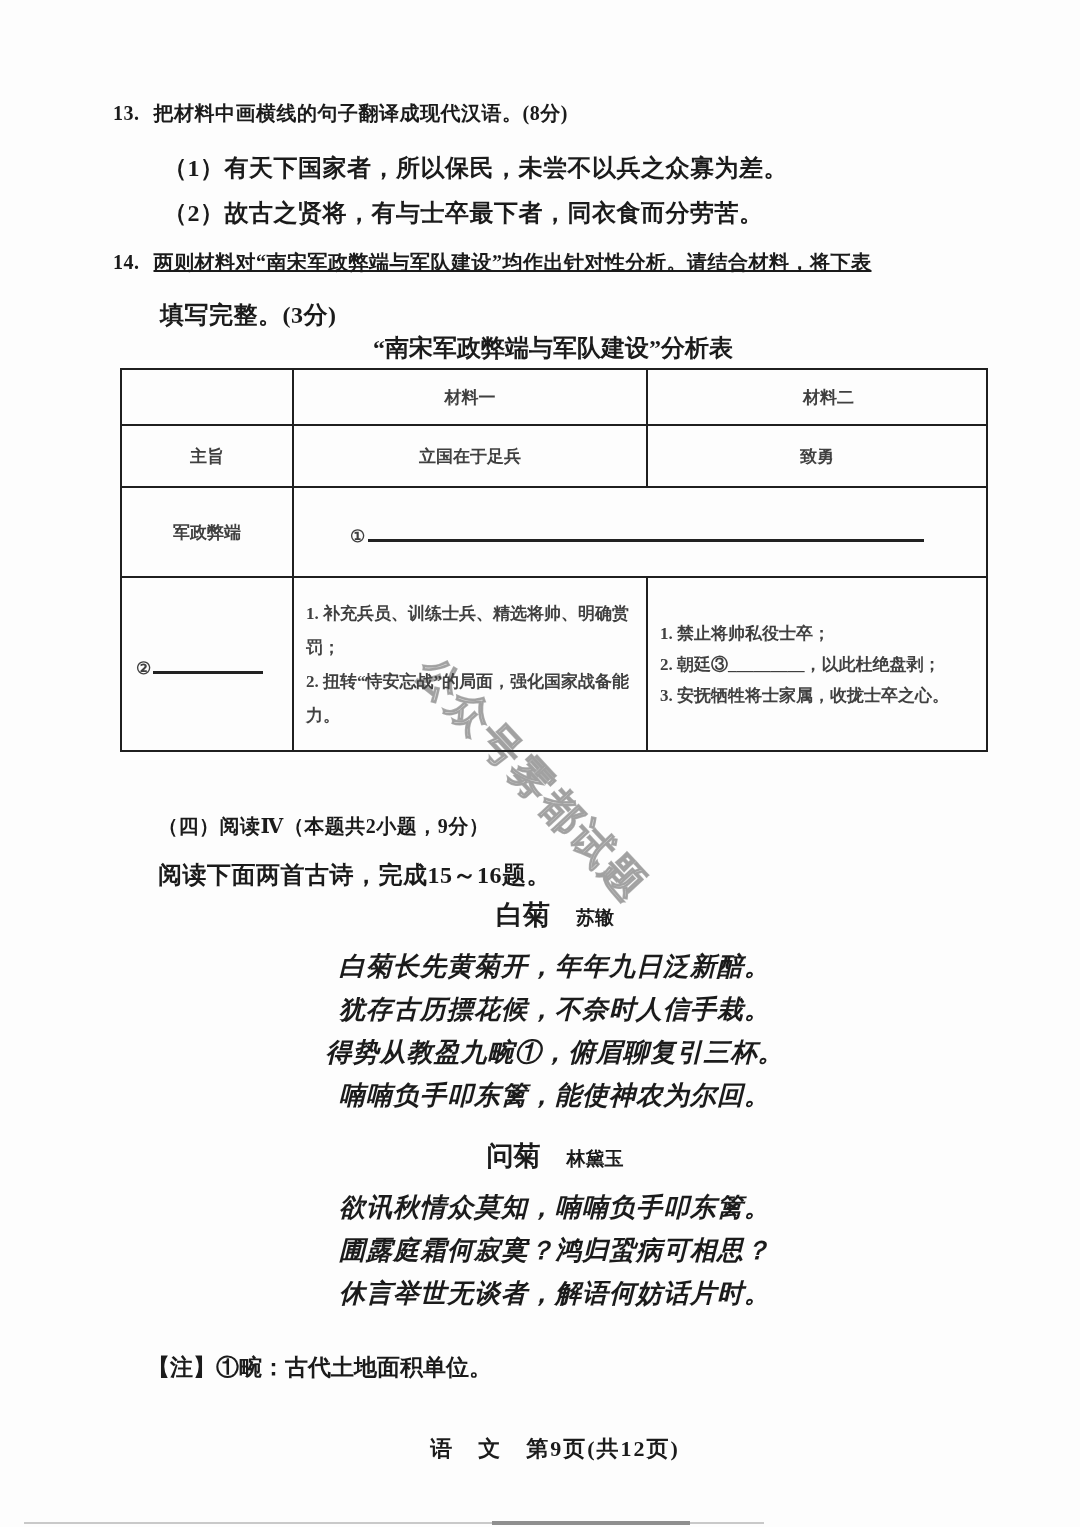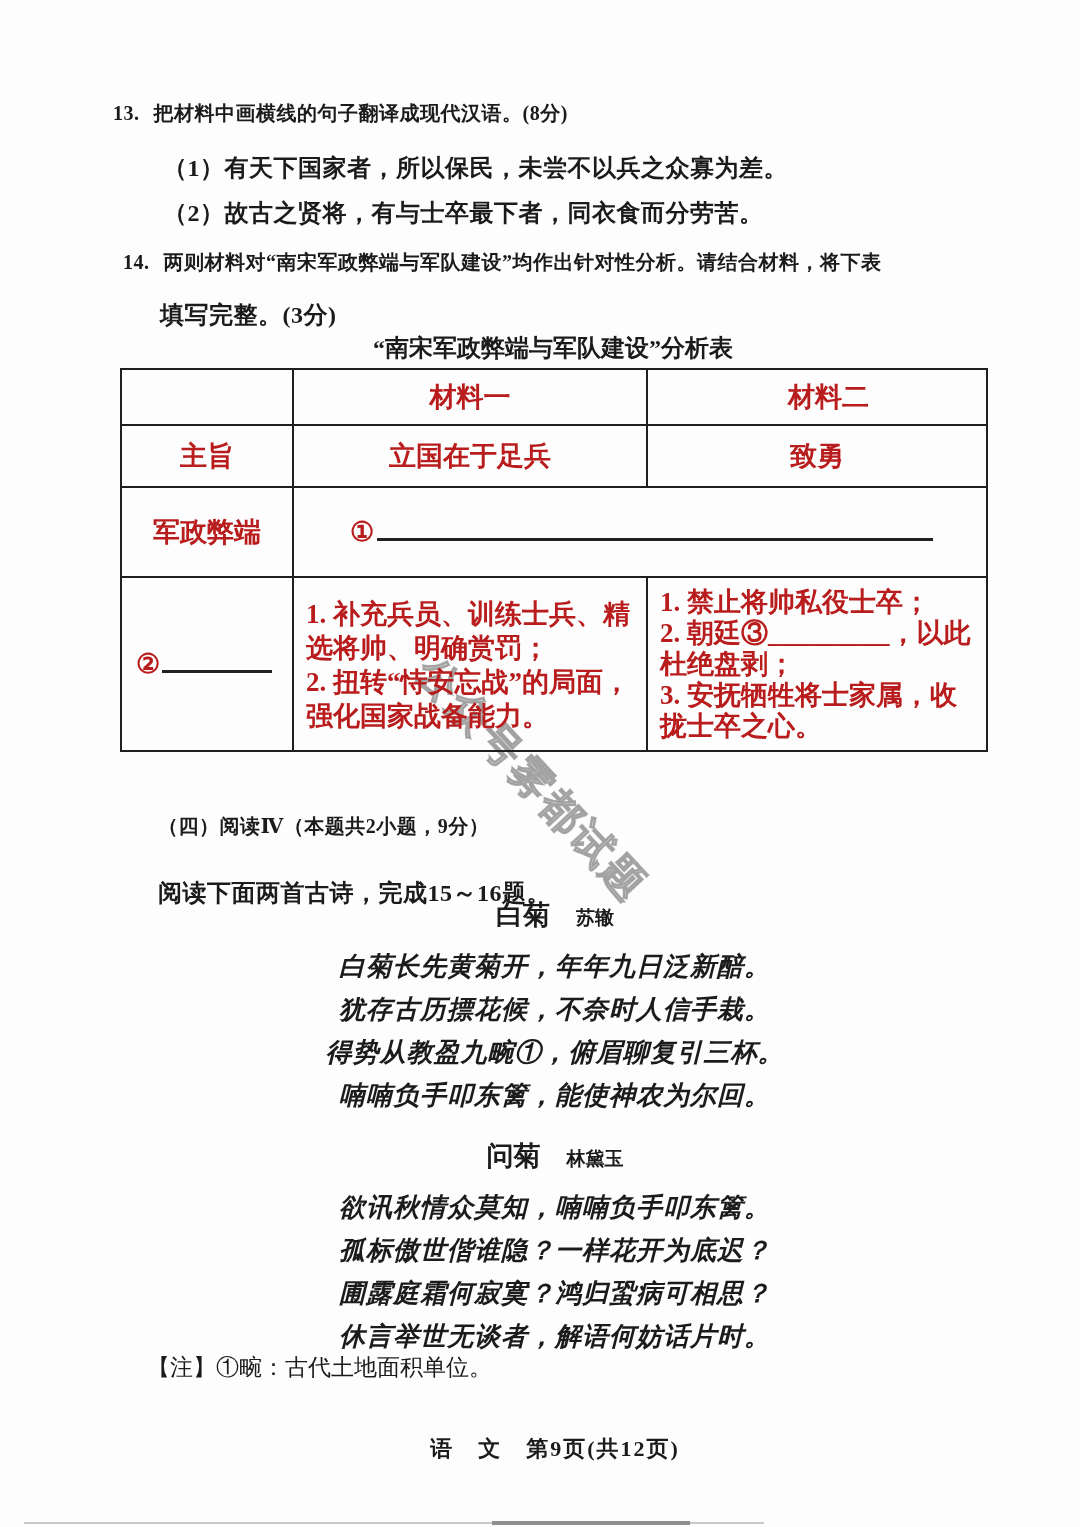--- a/index.html
+++ b/index.html
@@ -15,22 +15,22 @@
   .item { font-size:24px; font-weight:700; letter-spacing:0.5px; white-space:nowrap; }
 
   
   .tbl-title { left:120px; top:332px; width:866px; text-align:center;
                font-size:24px; font-weight:700; }
   table.analysis {
     position:absolute; left:120px; top:368px; width:866px;
     border-collapse:collapse; table-layout:fixed;
   }
   table.analysis td {
-    border:2.5px solid #1f1f1f; font-size:27px; font-weight:700;
-    vertical-align:middle; color:#b91c1c;
+    border:2.5px solid #1f1f1f; font-size:17px; font-weight:700;
+    vertical-align:middle; color:#404040;
   }
   td.c-center { text-align:center; }
   .col1 { width:172px; } .col2 { width:354px; } .col3 { width:340px;padding-left:23px; }
   tr.r-head { height:56px; } tr.r-theme { height:62px; }
   tr.r-defect { height:90px; } tr.r-measure { height:174px; }
   td.defect-blank { padding-left:56px; }
   .blank-long {
     display:inline-block; width:556px; height:24px;
     border-bottom:3px solid #222; margin-left:3px; vertical-align:baseline;
   }
@@ -45,21 +45,21 @@
   td.m2-cell .titem { line-height:31px; }
 
   
   .poem { left:30px; width:1050px; text-align:center; }
   .poem-titlebar { font-size:27px; font-weight:700; margin-bottom:12px; }
   .poem-author { font-size:19px; margin-left:26px; }
   .poem-line {
     font-size:26px; font-weight:700; font-style:italic;
     letter-spacing:1px; line-height:43px;
   }
-  .note-line { font-size:23px; font-weight:400; }
+  .note-line { font-size:23px; font-weight:700; }
   .footer {
     left:30px; top:1434px; width:1050px; text-align:center;
     font-size:22px; font-weight:700; letter-spacing:2px;
   }
   .watermark {
     left:445px; top:645px; transform:rotate(47deg); transform-origin:0 0;
     font-size:42px; font-weight:700; letter-spacing:3px; white-space:nowrap;
     color:rgba(135,135,135,0.30);
     -webkit-text-stroke:1.2px rgba(115,115,115,0.55);
     pointer-events:none;
@@ -73,21 +73,21 @@
 <div class="page">
 
   <div class="abs watermark">公众号雾都试题</div>
 
   <div class="abs qline" style="left:113px; top:100px;">
     <span class="qnum">13.</span><span>把材料中画横线的句子翻译成现代汉语。(8分)</span>
   </div>
   <div class="abs item" style="left:163px; top:152px;">（1）有天下国家者，所以保民，未尝不以兵之众寡为差。</div>
   <div class="abs item" style="left:163px; top:197px;">（2）故古之贤将，有与士卒最下者，同衣食而分劳苦。</div>
 
-  <div class="abs qline" style="left:123px; top:249px;">
+  <div class="abs qline" style="left:113px; top:249px;text-decoration:underline;">
     <span class="qnum">14.</span><span>两则材料对“南宋军政弊端与军队建设”均作出针对性分析。请结合材料，将下表</span>
   </div>
   <div class="abs item" style="left:160px; top:299px;">填写完整。(3分)</div>
 
   <div class="abs tbl-title">“南宋军政弊端与军队建设”分析表</div>
 
   <table class="analysis">
     <tbody>
         <tr class="r-head">
       <td class="col1 c-center"></td>
@@ -116,38 +116,37 @@
       <td class="m2-cell">
         <div class="titem">1. 禁止将帅私役士卒；</div>
         <div class="titem">2. 朝廷③_________，以此杜绝盘剥；</div>
         <div class="titem">3. 安抚牺牲将士家属，收拢士卒之心。</div>
       </td>
     </tr>
   </tbody>
     </table>
 
   <div class="abs qline" style="left:158px; top:813px;">（四）阅读Ⅳ（本题共2小题，9分）</div>
-  <div class="abs item" style="left:158px; top:877px;">阅读下面两首古诗，完成15～16题。</div>
+  <div class="abs item" style="left:158px; top:859px;">阅读下面两首古诗，完成15～16题。</div>
 
   <div class="abs poem" style="top:897px;">
     <div class="poem-titlebar">
       <span>白菊</span><span class="poem-author">苏辙</span>
     </div>
     <div class="poem-line">白菊长先黄菊开，年年九日泛新醅。</div>
     <div class="poem-line">犹存古历摽花候，不奈时人信手栽。</div>
     <div class="poem-line">得势从教盈九畹①，俯眉聊复引三杯。</div>
     <div class="poem-line">喃喃负手叩东篱，能使神农为尔回。</div>
   </div>
 
   <div class="abs poem" style="top:1138px;">
     <div class="poem-titlebar">
       <span>问菊</span><span class="poem-author">林黛玉</span>
     </div>
     <div class="poem-line">欲讯秋情众莫知，喃喃负手叩东篱。</div>
-    <div class="poem-line">孤标傲世偕谁隐？一样花开为底迟？</div>
     <div class="poem-line">圃露庭霜何寂寞？鸿归蛩病可相思？</div>
     <div class="poem-line">休言举世无谈者，解语何妨话片时。</div>
   </div>
 
   <div class="abs note-line" style="left:147px; top:1352px;">【注】①畹：古代土地面积单位。</div>
 
   <div class="abs footer">语　文　第9页(共12页)</div>
 
   <div class="abs scan-line-light"></div>
   <div class="abs scan-line-dark"></div>

